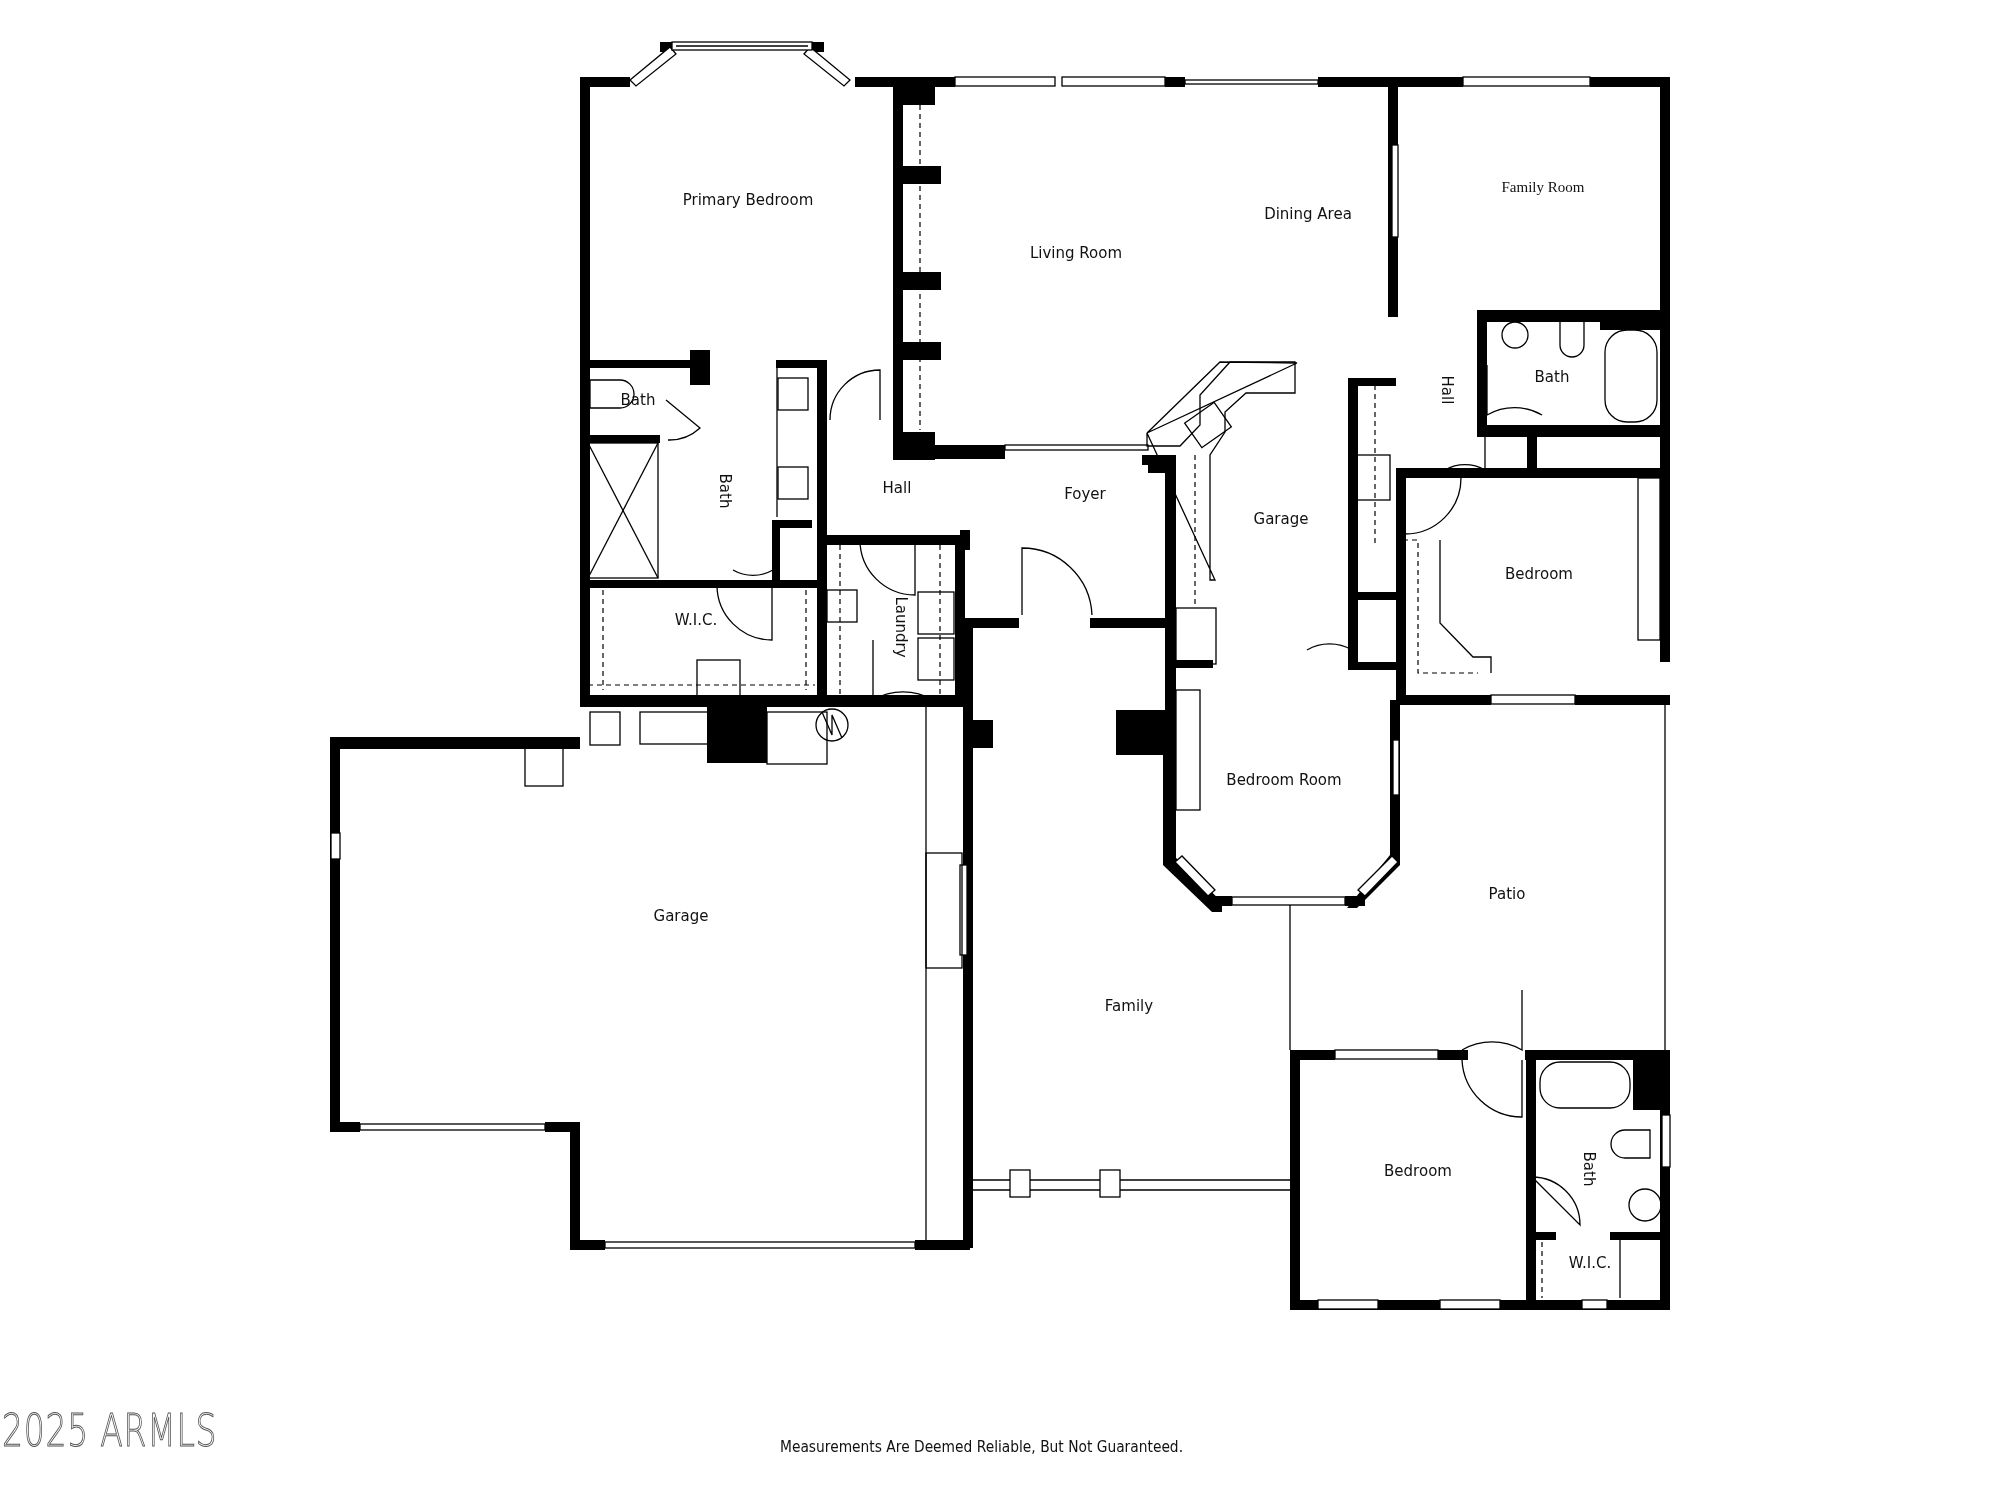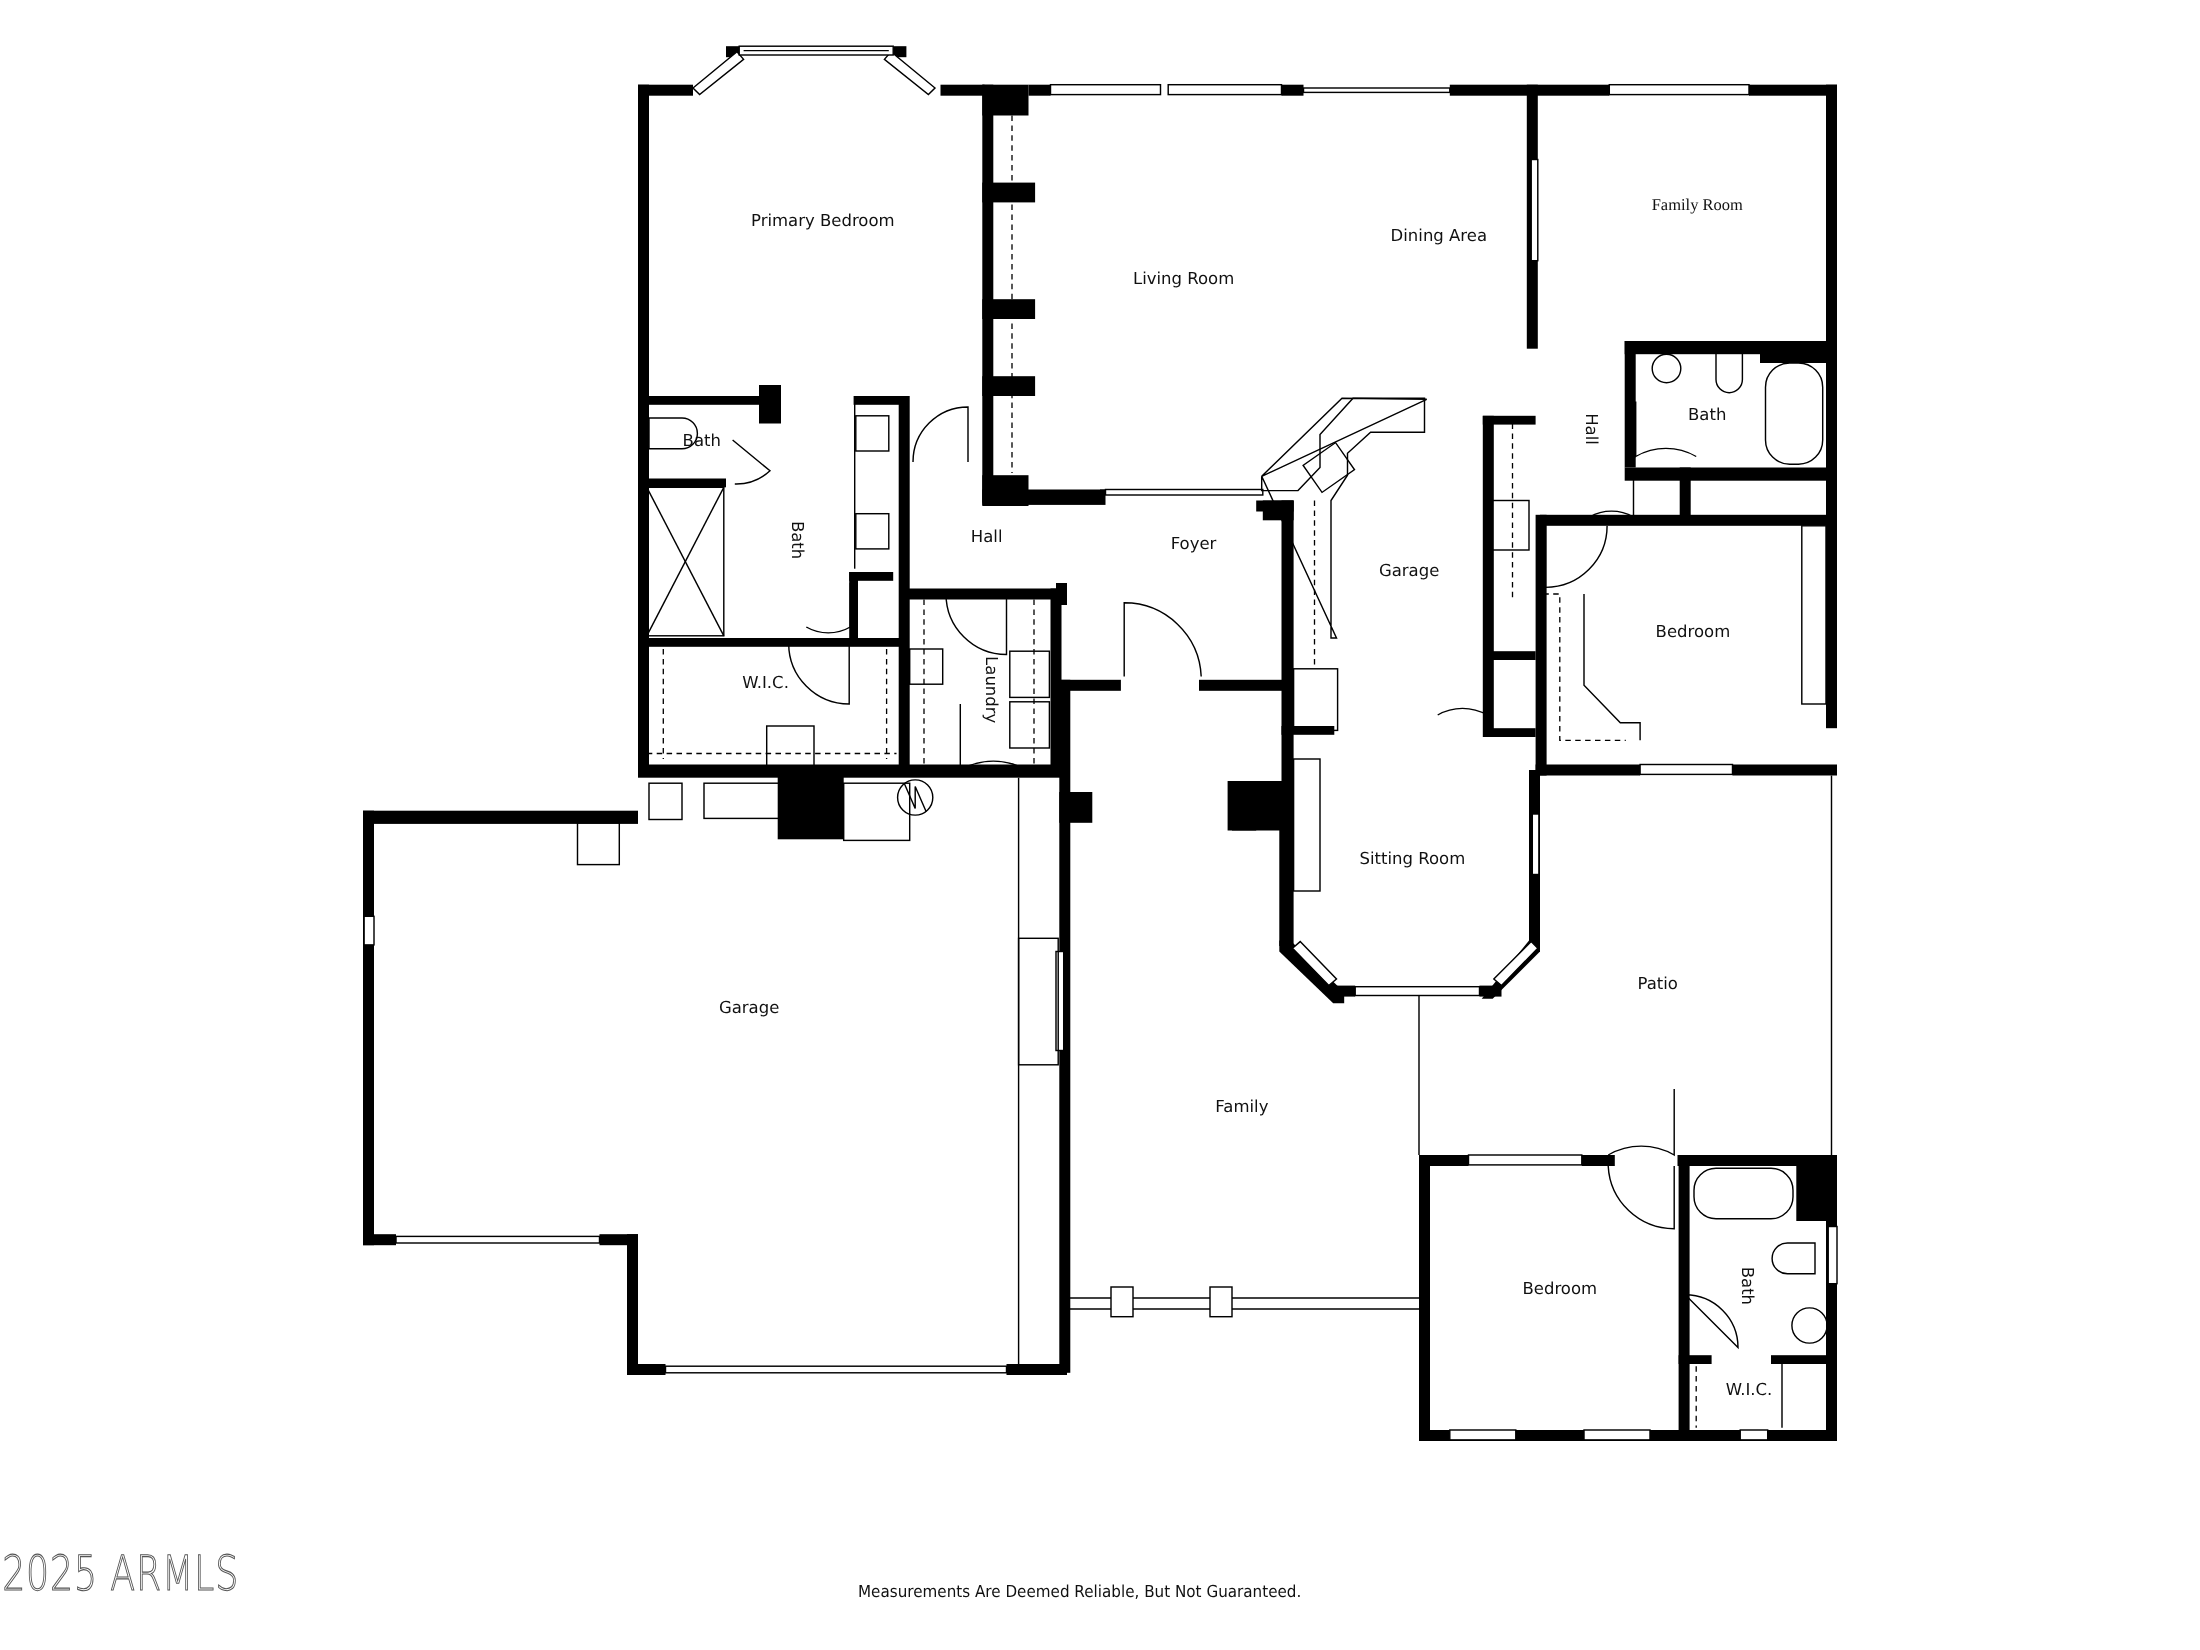--- a/index.html
+++ b/index.html
@@ -246,21 +246,21 @@
   <span class="room-label" style="left:638px;top:400px;">Bath</span>
   <span class="room-label vert" style="left:725px;top:491px;">Bath</span>
   <span class="room-label" style="left:897px;top:488px;">Hall</span>
   <span class="room-label" style="left:1085px;top:494px;">Foyer</span>
   <span class="room-label" style="left:1281px;top:519px;">Garage</span>
   <span class="room-label vert" style="left:1447px;top:390px;">Hall</span>
   <span class="room-label" style="left:1552px;top:377px;">Bath</span>
   <span class="room-label" style="left:696px;top:620px;">W.I.C.</span>
   <span class="room-label vert" style="left:901px;top:627px;">Laundry</span>
   <span class="room-label" style="left:1539px;top:574px;">Bedroom</span>
-  <span class="room-label" style="left:1284px;top:780px;">Sitting Room</span>
+  <span class="room-label" style="left:1284px;top:780px;">Bedroom Room</span>
   <span class="room-label" style="left:1507px;top:894px;">Patio</span>
   <span class="room-label" style="left:681px;top:916px;">Garage</span>
   <span class="room-label" style="left:1129px;top:1006px;">Family</span>
   <span class="room-label" style="left:1418px;top:1171px;">Bedroom</span>
   <span class="room-label vert" style="left:1589px;top:1169px;">Bath</span>
   <span class="room-label" style="left:1590px;top:1263px;">W.I.C.</span>
 </div>
 
 <div class="watermark">2025 ARMLS</div>
 <div class="disclaimer">Measurements Are Deemed Reliable, But Not Guaranteed.</div>

